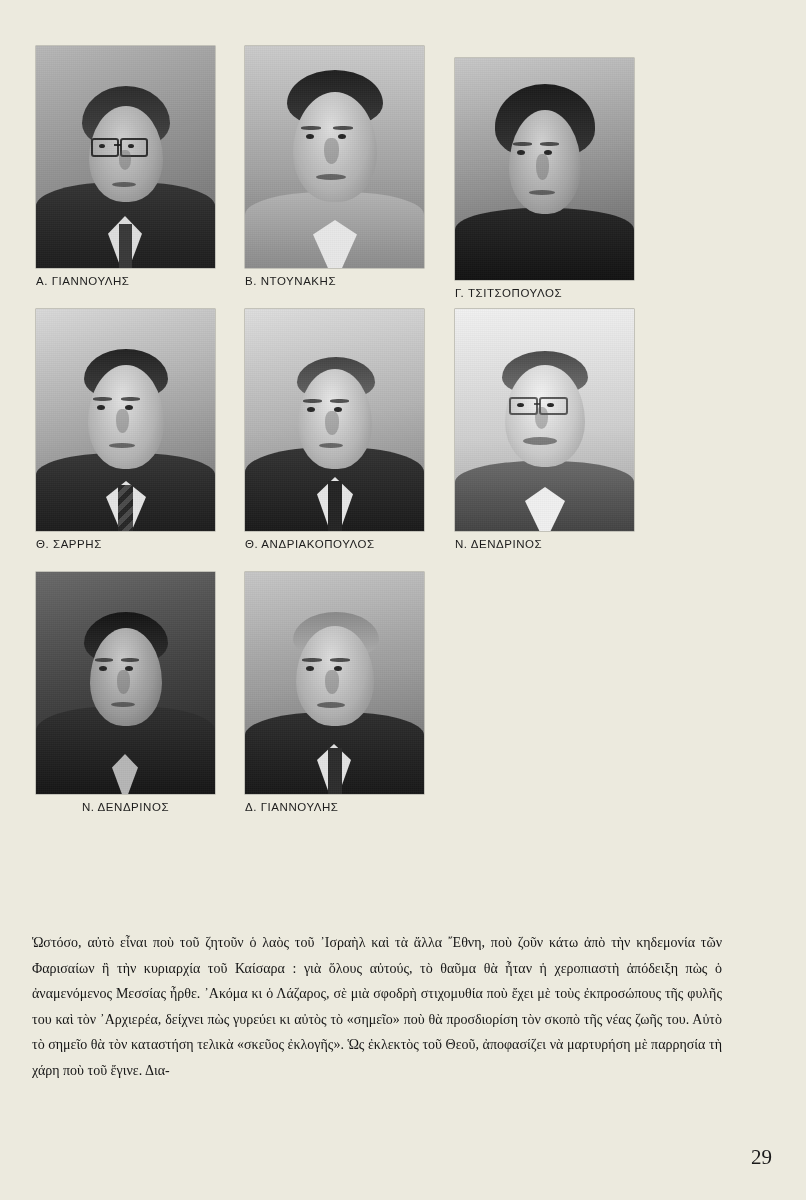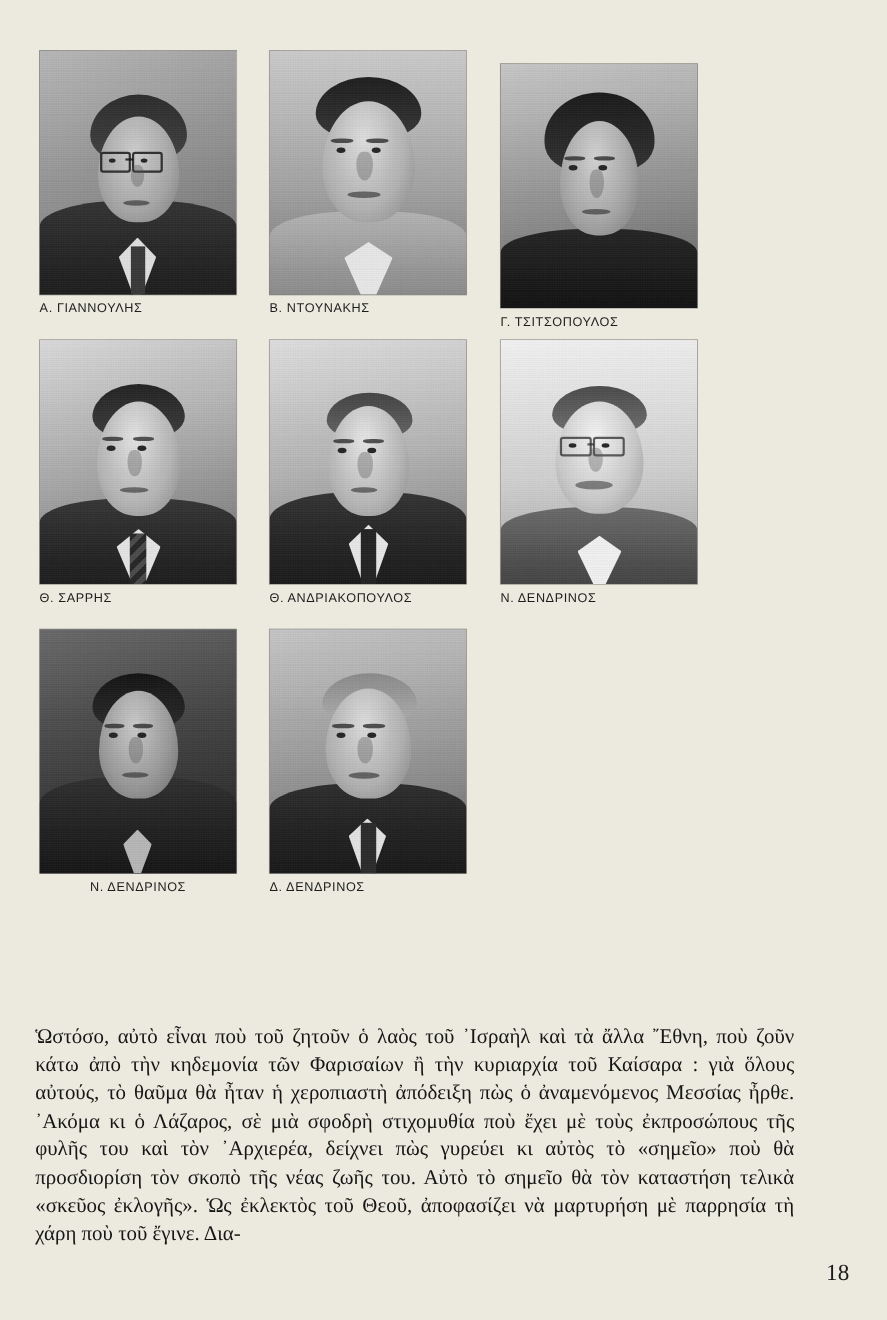--- a/index.html
+++ b/index.html
@@ -118,21 +118,21 @@
     pointer-events: none;
   }
 
   
   .body-text {
     position: absolute;
     left: 32px;
     top: 930px;
     width: 690px;
     font-family: "Liberation Serif", serif;
-    font-size: 19px;
+    font-size: 14px;
     line-height: 25.6px;
     text-align: justify;
     color: #161616;
   }
   .body-text p {
     margin: 0;
     text-align: justify;
   }
   .page-number {
     position: absolute;
@@ -291,24 +291,24 @@
         <div class="p-hair" style="width:86px;height:46px;left:48px;top:40px;background:linear-gradient(180deg,#8d8981 0%,#b0aca3 100%);"></div>
         <div class="p-face" style="width:78px;height:100px;left:51px;top:54px;background:radial-gradient(ellipse at 45% 32%, #ddd8ce 0%, #b2ada4 60%, #86827b 100%);"></div>
         <div class="p-brow" style="width:20px;height:4px;left:57px;top:86px;"></div>
         <div class="p-brow" style="width:20px;height:4px;left:85px;top:86px;"></div>
         <div class="p-eye" style="width:8px;height:5px;left:61px;top:94px;"></div>
         <div class="p-eye" style="width:8px;height:5px;left:89px;top:94px;"></div>
         <div class="p-nose" style="width:14px;height:24px;left:80px;top:98px;"></div>
         <div class="p-mouth" style="width:28px;height:6px;left:72px;top:130px;"></div>
         <div class="grain"></div>
       </div>
-      <div class="caption">Δ. ΔΕΝΔΡΙΝΟΣ</div>
+      <div class="caption">Δ. ΓΙΑΝΝΟΥΛΗΣ</div>
     </div>
 
   </div>
 
   <div class="body-text">
     <p>Ὡστόσο, αὐτὸ εἶναι ποὺ τοῦ ζητοῦν ὁ λαὸς τοῦ ᾿Ισραὴλ καὶ τὰ ἄλλα ῎Εθνη, ποὺ ζοῦν κάτω ἀπὸ τὴν κηδεμονία τῶν Φαρισαίων ἢ τὴν κυριαρχία τοῦ Καίσαρα : γιὰ ὅλους αὐτούς, τὸ θαῦμα θὰ ἦταν ἡ χεροπιαστὴ ἀπόδειξη πὼς ὁ ἀναμενόμενος Μεσσίας ἦρθε. ᾿Ακόμα κι ὁ Λάζαρος, σὲ μιὰ σφοδρὴ στιχομυθία ποὺ ἔχει μὲ τοὺς ἐκπροσώπους τῆς φυλῆς του καὶ τὸν ᾿Αρχιερέα, δείχνει πὼς γυρεύει κι αὐτὸς τὸ «σημεῖο» ποὺ θὰ προσδιορίση τὸν σκοπὸ τῆς νέας ζωῆς του. Αὐτὸ τὸ σημεῖο θὰ τὸν καταστήση τελικὰ «σκεῦος ἐκλογῆς». Ὡς ἐκλεκτὸς τοῦ Θεοῦ, ἀποφασίζει νὰ μαρτυρήση μὲ παρρησία τὴ χάρη ποὺ τοῦ ἔγινε. Δια-</p>
   </div>
 
-  <div class="page-number">18</div>
+  <div class="page-number">29</div>
 
 </div>
 
 </body></html>

